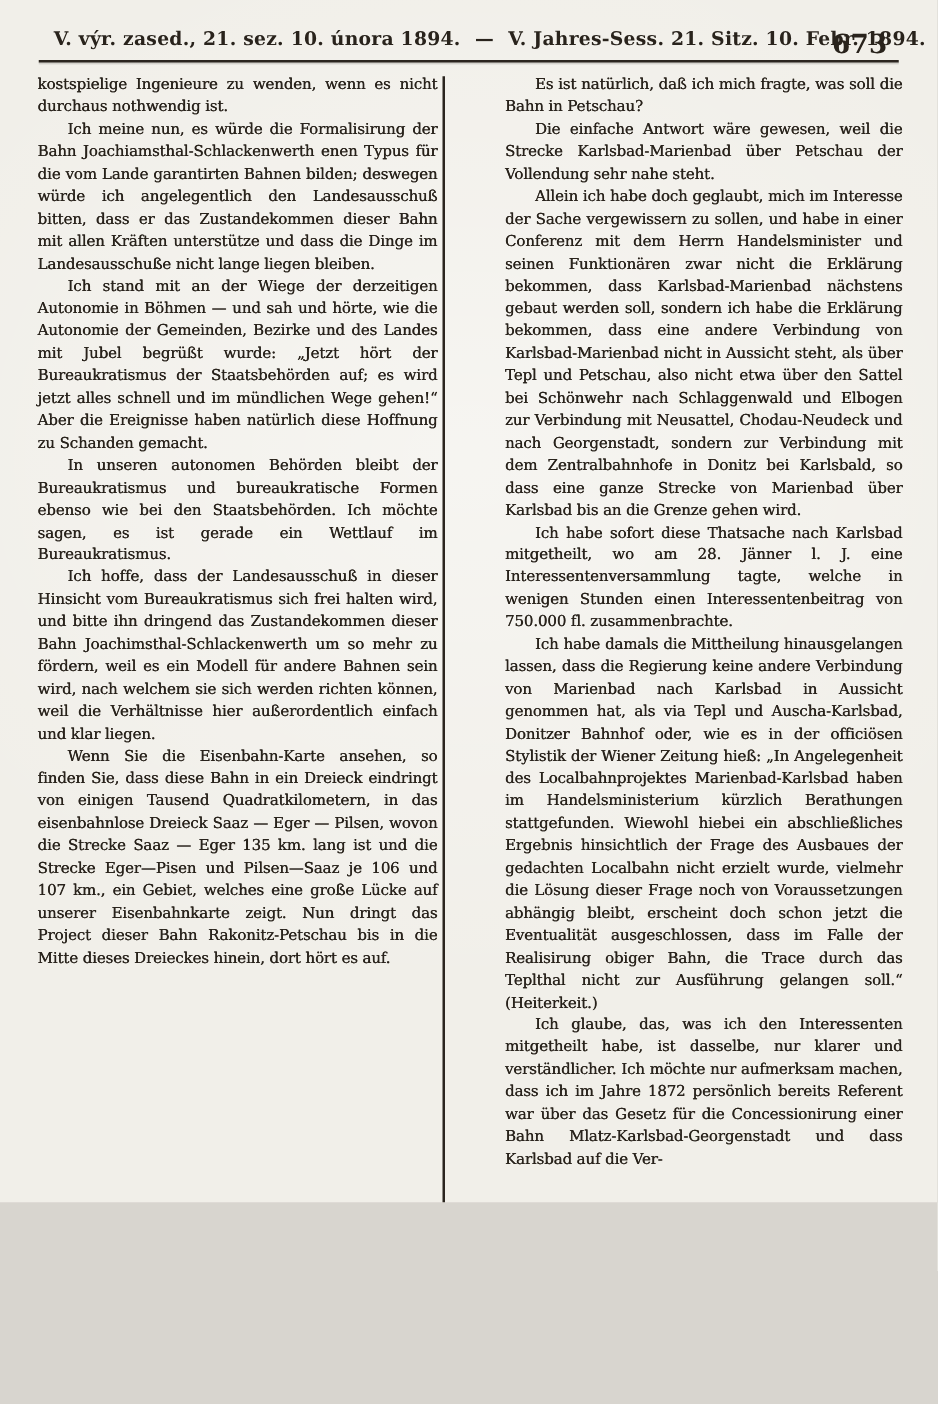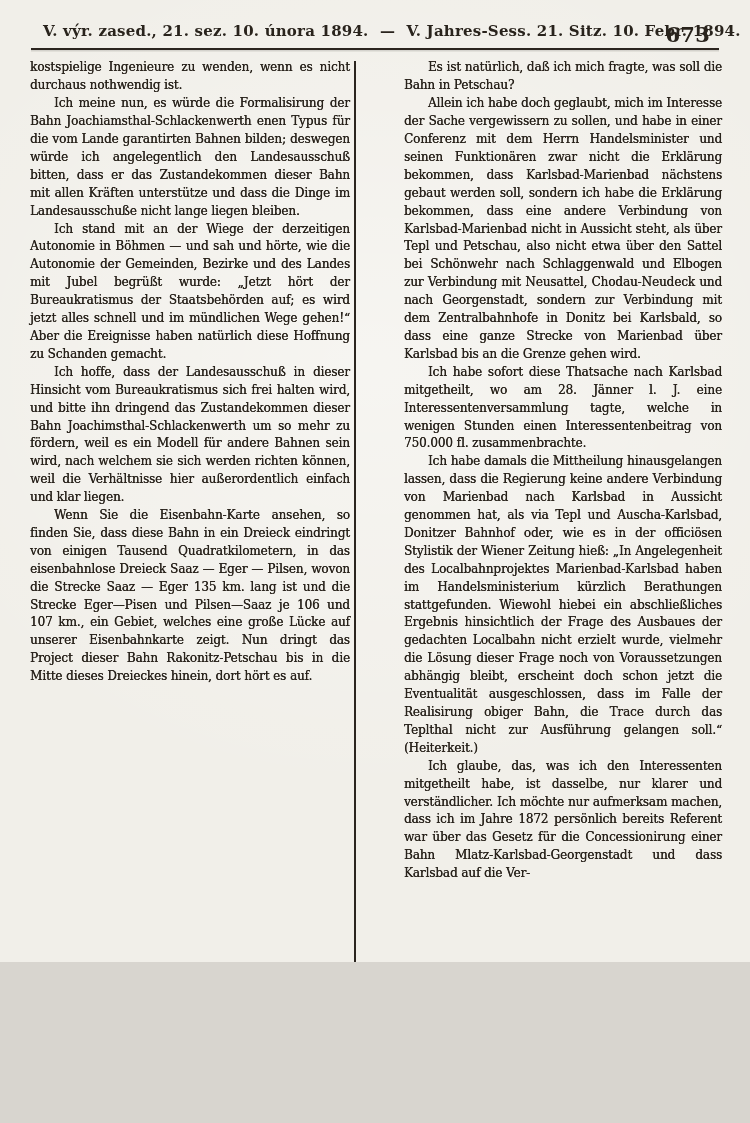--- a/index.html
+++ b/index.html
@@ -79,26 +79,28 @@
     <span class="pagenum">673</span>
   </div>
 
   <div class="rule"></div>
 
   <main class="columns">
     <section class="col left" id="col-left">
         <p class="para" lang="de">kostspielige Ingenieure zu wenden, wenn es nicht durchaus nothwendig ist.</p>
         <p class="para indent" lang="de">Ich meine nun, es würde die Formalisirung der Bahn Joachiamsthal-Schlackenwerth enen Typus für die vom Lande garantirten Bahnen bilden; deswegen würde ich angelegentlich den Landesausschuß bitten, dass er das Zustandekommen dieser Bahn mit allen Kräften unterstütze und dass die Dinge im Landesausschuße nicht lange liegen bleiben.</p>
         <p class="para indent" lang="de">Ich stand mit an der Wiege der derzeitigen Autonomie in Böhmen — und sah und hörte, wie die Autonomie der Gemeinden, Bezirke und des Landes mit Jubel begrüßt wurde: „Jetzt hört der Bureaukratismus der Staatsbehörden auf; es wird jetzt alles schnell und im mündlichen Wege gehen!“ Aber die Ereignisse haben natürlich diese Hoffnung zu Schanden gemacht.</p>
+        <p class="para indent" lang="de">In unseren autonomen Behörden bleibt der Bureaukratismus und bureaukratische Formen ebenso wie bei den Staatsbehörden. Ich möchte sagen, es ist gerade ein Wettlauf im Bureaukratismus.</p>
         <p class="para indent" lang="de">Ich hoffe, dass der Landesausschuß in dieser Hinsicht vom Bureaukratismus sich frei halten wird, und bitte ihn dringend das Zustandekommen dieser Bahn Joachimsthal-Schlackenwerth um so mehr zu fördern, weil es ein Modell für andere Bahnen sein wird, nach welchem sie sich werden richten können, weil die Verhältnisse hier außerordentlich einfach und klar liegen.</p>
         <p class="para indent" lang="de">Wenn Sie die Eisenbahn-Karte ansehen, so finden Sie, dass diese Bahn in ein Dreieck eindringt von einigen Tausend Quadratkilometern, in das eisenbahnlose Dreieck Saaz — Eger — Pilsen, wovon die Strecke Saaz — Eger 135 km. lang ist und die Strecke Eger—Pisen und Pilsen—Saaz je 106 und 107 km., ein Gebiet, welches eine große Lücke auf unserer Eisenbahnkarte zeigt. Nun dringt das Project dieser Bahn Rakonitz-Petschau bis in die Mitte dieses Dreieckes hinein, dort hört es auf.</p>
       </section>
     <div class="col-divider"></div>
     <section class="col right" id="col-right">
         <p class="para indent" lang="de">Es ist natürlich, daß ich mich fragte, was soll die Bahn in Petschau?</p>
+        <p class="para indent" lang="de">Die einfache Antwort wäre gewesen, weil die Strecke Karlsbad-Marienbad über Petschau der Vollendung sehr nahe steht.</p>
         <p class="para indent" lang="de">Allein ich habe doch geglaubt, mich im Interesse der Sache vergewissern zu sollen, und habe in einer Conferenz mit dem Herrn Handelsminister und seinen Funktionären zwar nicht die Erklärung bekommen, dass Karlsbad-Marienbad nächstens gebaut werden soll, sondern ich habe die Erklärung bekommen, dass eine andere Verbindung von Karlsbad-Marienbad nicht in Aussicht steht, als über Tepl und Petschau, also nicht etwa über den Sattel bei Schönwehr nach Schlaggenwald und Elbogen zur Verbindung mit Neusattel, Chodau-Neudeck und nach Georgenstadt, sondern zur Verbindung mit dem Zentralbahnhofe in Donitz bei Karlsbald, so dass eine ganze Strecke von Marienbad über Karlsbad bis an die Grenze gehen wird.</p>
         <p class="para indent" lang="de">Ich habe sofort diese Thatsache nach Karlsbad mitgetheilt, wo am 28. Jänner l. J. eine Interessentenversammlung tagte, welche in wenigen Stunden einen Interessentenbeitrag von 750.000 fl. zusammenbrachte.</p>
         <p class="para indent" lang="de">Ich habe damals die Mittheilung hinausgelangen lassen, dass die Regierung keine andere Verbindung von Marienbad nach Karlsbad in Aussicht genommen hat, als via Tepl und Auscha-Karlsbad, Donitzer Bahnhof oder, wie es in der officiösen Stylistik der Wiener Zeitung hieß: „In Angelegenheit des Localbahnprojektes Marienbad-Karlsbad haben im Handelsministerium kürzlich Berathungen stattgefunden. Wiewohl hiebei ein abschließliches Ergebnis hinsichtlich der Frage des Ausbaues der gedachten Localbahn nicht erzielt wurde, vielmehr die Lösung dieser Frage noch von Voraussetzungen abhängig bleibt, erscheint doch schon jetzt die Eventualität ausgeschlossen, dass im Falle der Realisirung obiger Bahn, die Trace durch das Teplthal nicht zur Ausführung gelangen soll.“ (Heiterkeit.)</p>
         <p class="para indent" lang="de">Ich glaube, das, was ich den Interessenten mitgetheilt habe, ist dasselbe, nur klarer und verständlicher. Ich möchte nur aufmerksam machen, dass ich im Jahre 1872 persönlich bereits Referent war über das Gesetz für die Concessionirung einer Bahn Mlatz-Karlsbad-Georgenstadt und dass Karlsbad auf die Ver-</p>
       </section>
   </main>
 
 </div>
 
 </body></html>

